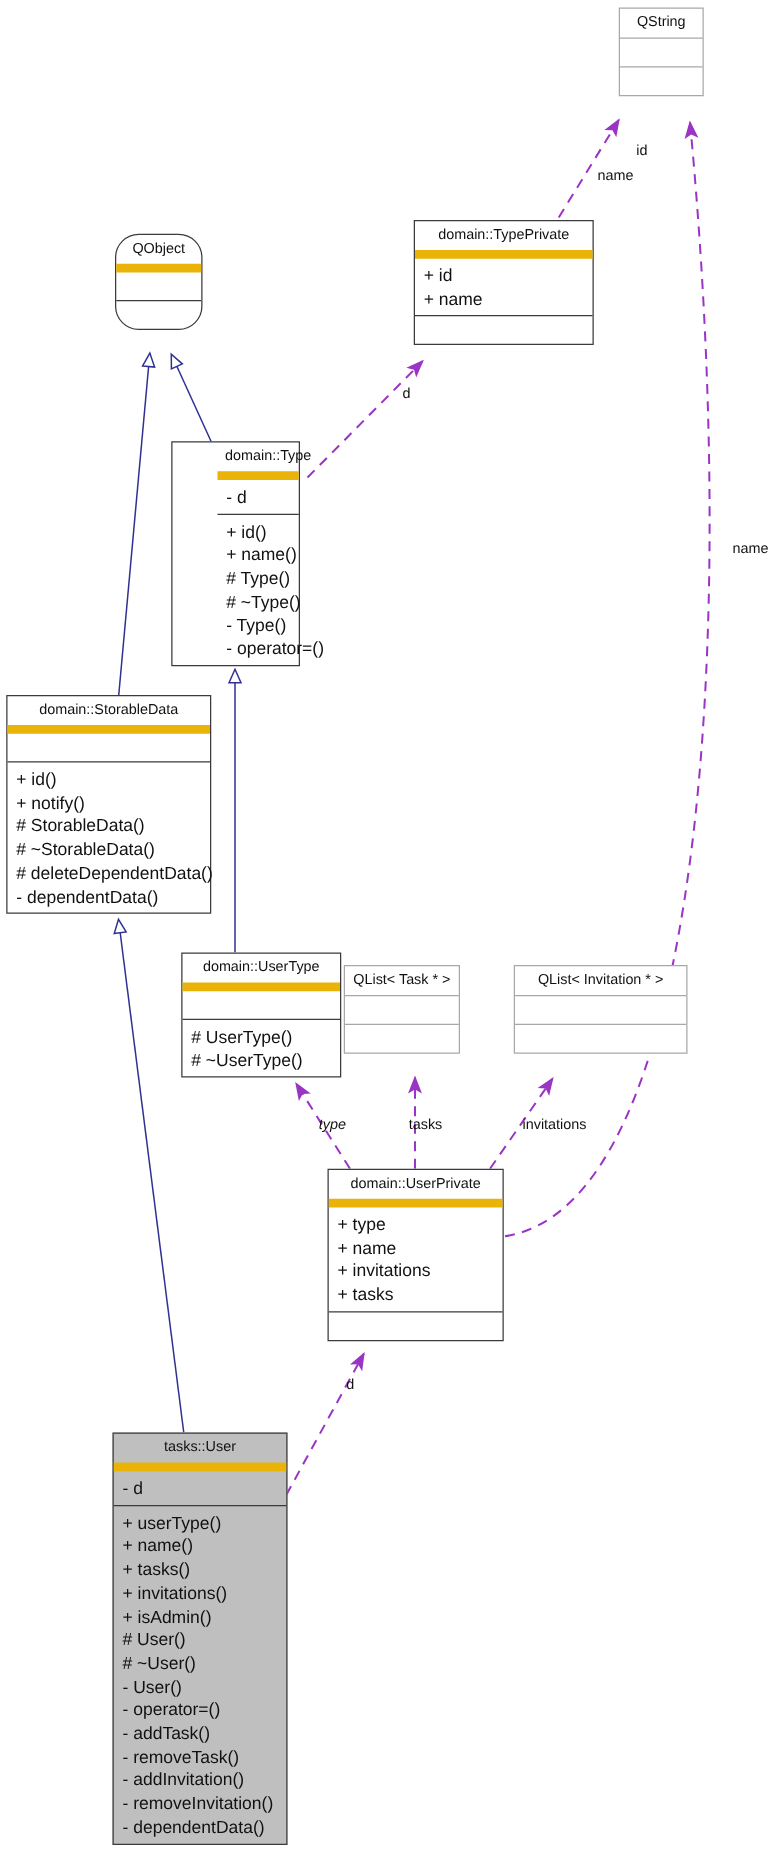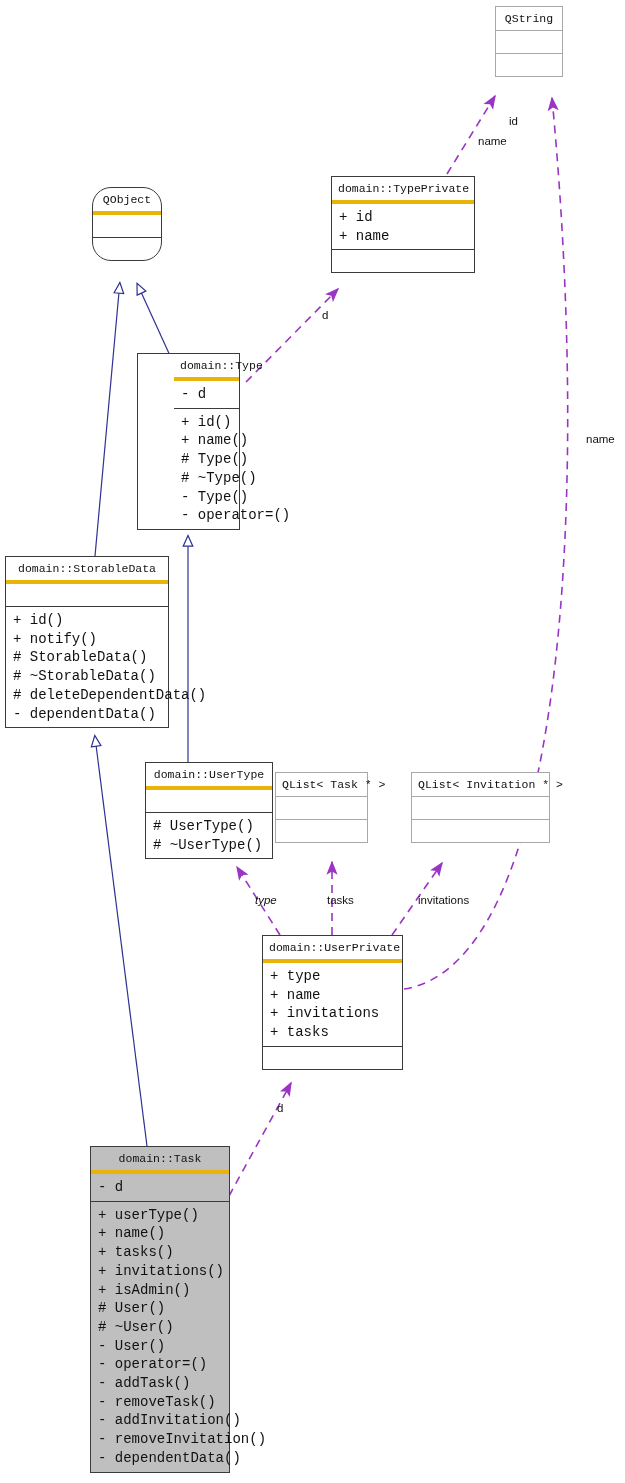--- a/index.html
+++ b/index.html
@@ -21,34 +21,33 @@
     width: 625px;
     height: 1483px;
     pointer-events: none;
   }
   .uml-class {
     position: absolute;
     box-sizing: border-box;
     border: 1px solid #3b3b3b;
     background: #ffffff;
     z-index: 2;
-    font-family: Liberation Mono, monospace;
   }
   .uml-class.external {
     border: 1px solid #a8a8a8;
   }
   .uml-class.highlight {
     background: #bfbfbf;
   }
   .uml-title {
     text-align: center;
     font-size: 11.5px;
     color: #111111;
     padding: 5px 6px 5px 6px;
-    border-bottom: 4px solid #eab308;
+    border-bottom: 7px solid #eab308;
     line-height: 13px;
     white-space: nowrap;
   }
   .external .uml-title {
     border-bottom: 1px solid #a8a8a8;
   }
   .uml-attrs, .uml-ops {
     font-size: 14px;
     color: #111111;
     padding: 4px 6px 4px 7px;
@@ -211,21 +210,21 @@
     <div class="uml-attrs">
       <span class="row">+ type</span>
       <span class="row">+ name</span>
       <span class="row">+ invitations</span>
       <span class="row">+ tasks</span>
     </div>
     <div class="uml-ops empty"></div>
   </div>
 
   <div class="uml-class highlight" style="left:90px; top:1146px; width:140px;">
-    <div class="uml-title">domain::Task</div>
+    <div class="uml-title">tasks::User</div>
     <div class="uml-attrs">
       <span class="row">- d</span>
     </div>
     <div class="uml-ops">
       <span class="row">+ userType()</span>
       <span class="row">+ name()</span>
       <span class="row">+ tasks()</span>
       <span class="row">+ invitations()</span>
       <span class="row">+ isAdmin()</span>
       <span class="row"># User()</span>

